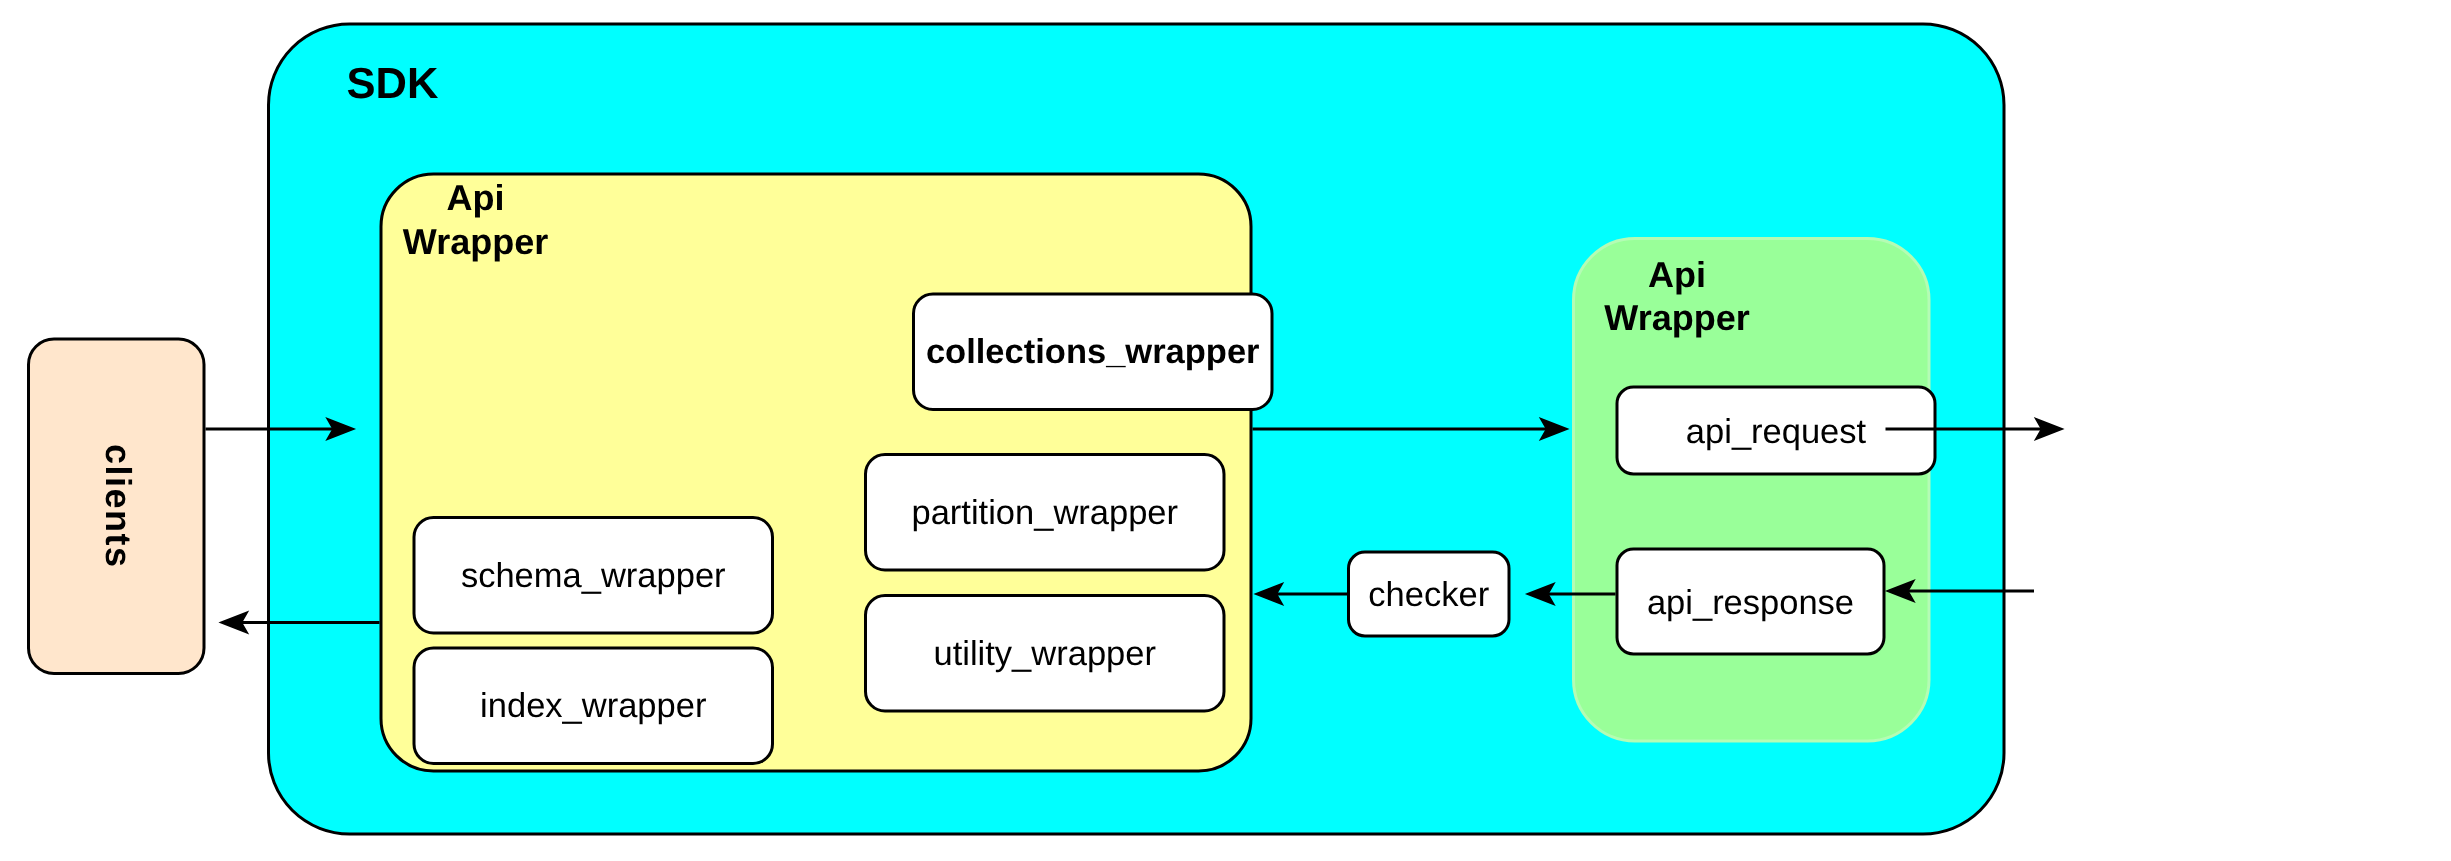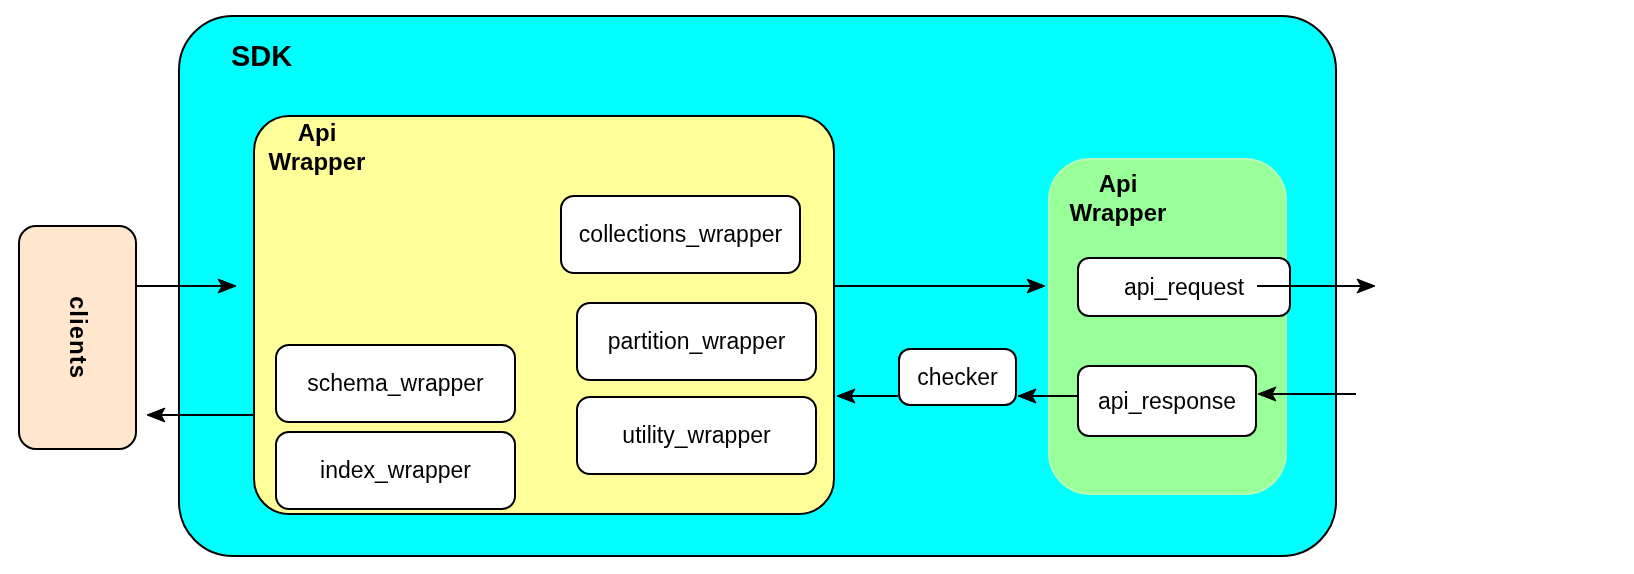--- a/index.html
+++ b/index.html
@@ -80,27 +80,27 @@
 
   <div class="box sdk-box"></div>
   <div class="sdk-label">SDK</div>
 
   <div class="box wrapper-box"></div>
   <div class="wrapper-label">
     <div>Api</div>
     <div>Wrapper</div>
   </div>
 
-  <div class="node module" style="left:560px; top:195px;">collections_wrapper</div>
+  <div class="node module" style="left:608px; top:195px;font-weight:bold;">collections_wrapper</div>
   <div class="node module" style="left:275px; top:296px;margin-top:48px;">schema_wrapper</div>
   <div class="node module" style="left:576px; top:302px;">partition_wrapper</div>
   <div class="node module" style="left:275px; top:383px;margin-top:48px;">index_wrapper</div>
   <div class="node module" style="left:576px; top:396px;">utility_wrapper</div>
 
-  <div class="node" style="left:898px; top:348px; width:119px; height:58px;">checker</div>
+  <div class="node" style="left:898px; top:367px; width:109px; height:58px;">checker</div>
 
   <div class="box gateway-box"></div>
   <div class="gateway-label">
     <div>Api</div>
     <div>Wrapper</div>
   </div>
 
   <div class="node" style="left:1077px; top:257px; width:214px; height:60px;">api_request</div>
   <div class="node" style="left:1077px; top:365px; width:180px; height:72px;">api_response</div>
 

